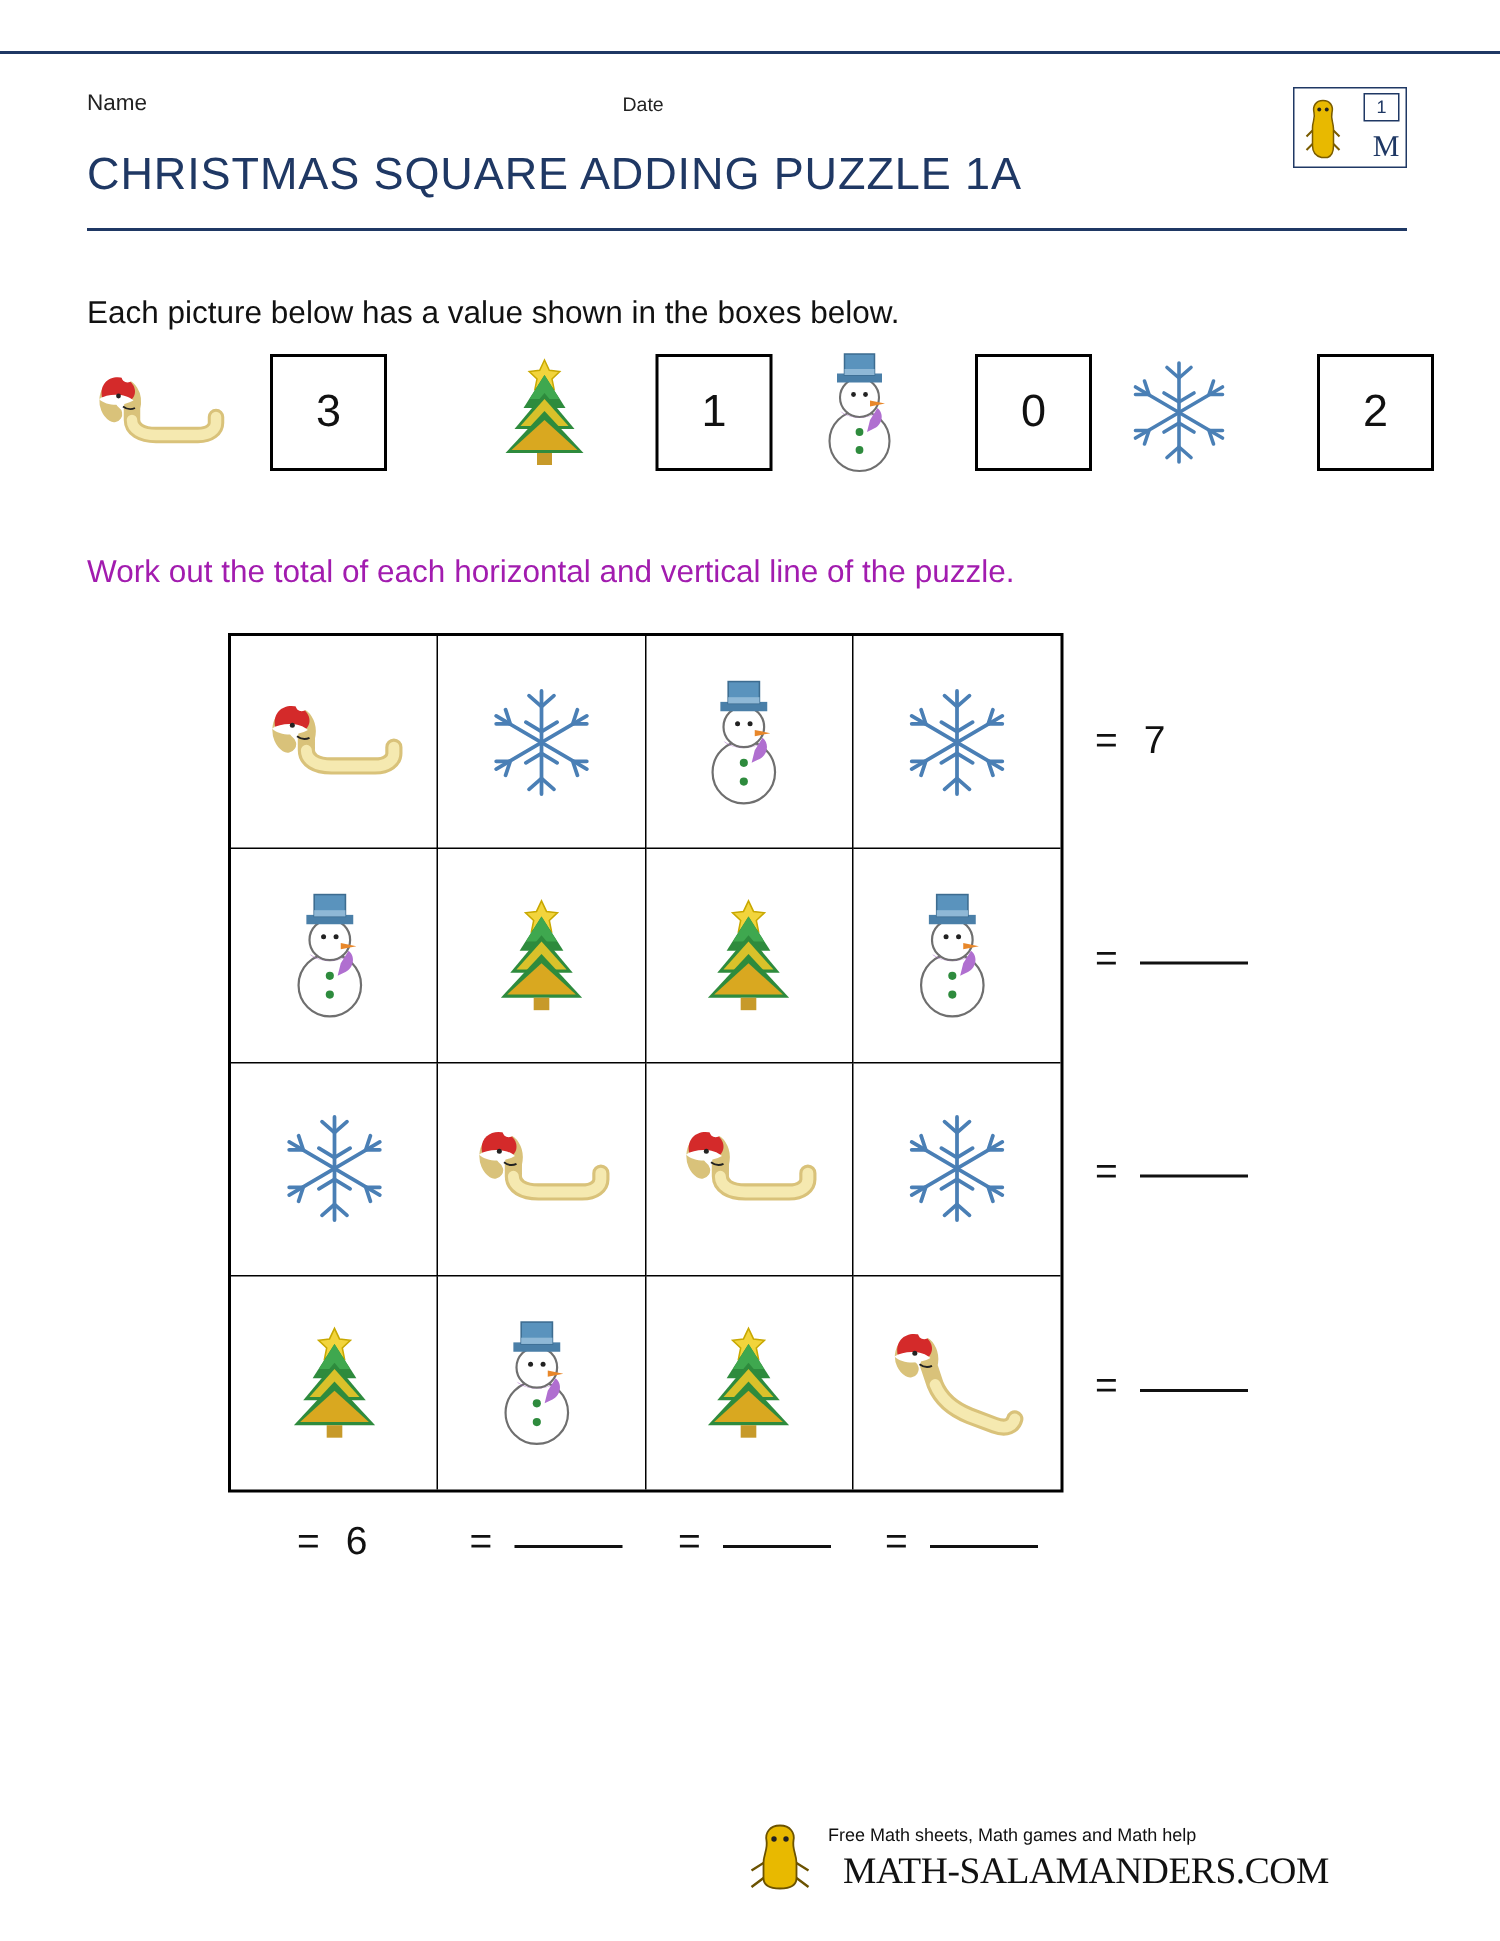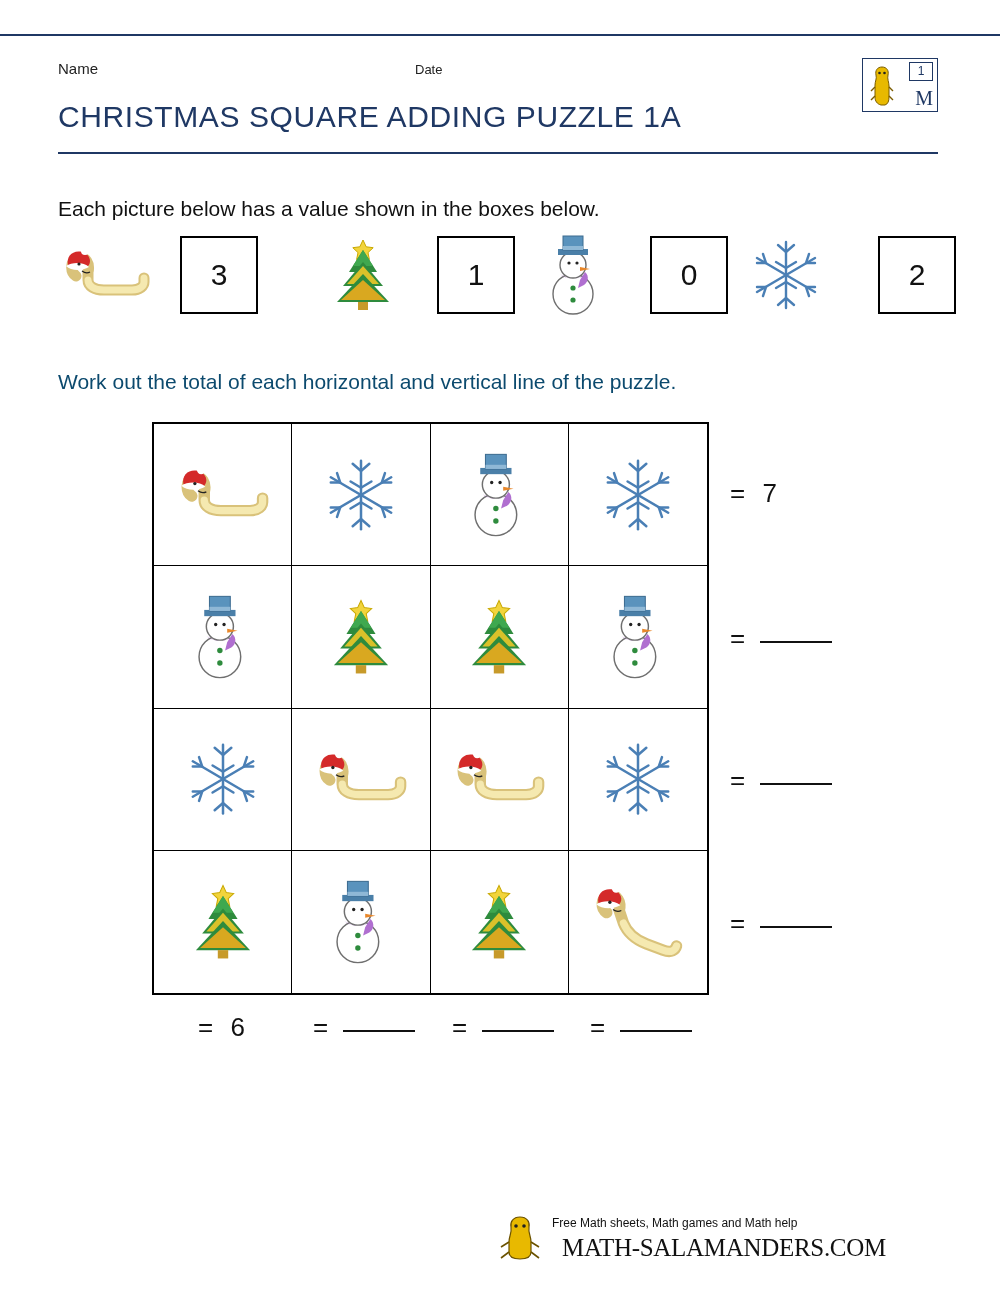--- a/index.html
+++ b/index.html
@@ -105,21 +105,21 @@
     position: absolute;
     left: 58px; top: 181px;
     font-size: 21px;
     color: #111;
     margin-top: 16px;
   }
   .instr2 {
     position: absolute;
     left: 58px; top: 370px;
     font-size: 21px;
-    color: #0c4a6e;
+    color: #a21caf;
   }
   
   .key-row {
     position: absolute;
     left: 58px; top: 232px;
     width: 880px;
     height: 86px;
   }
   .key-item {
     position: absolute;

